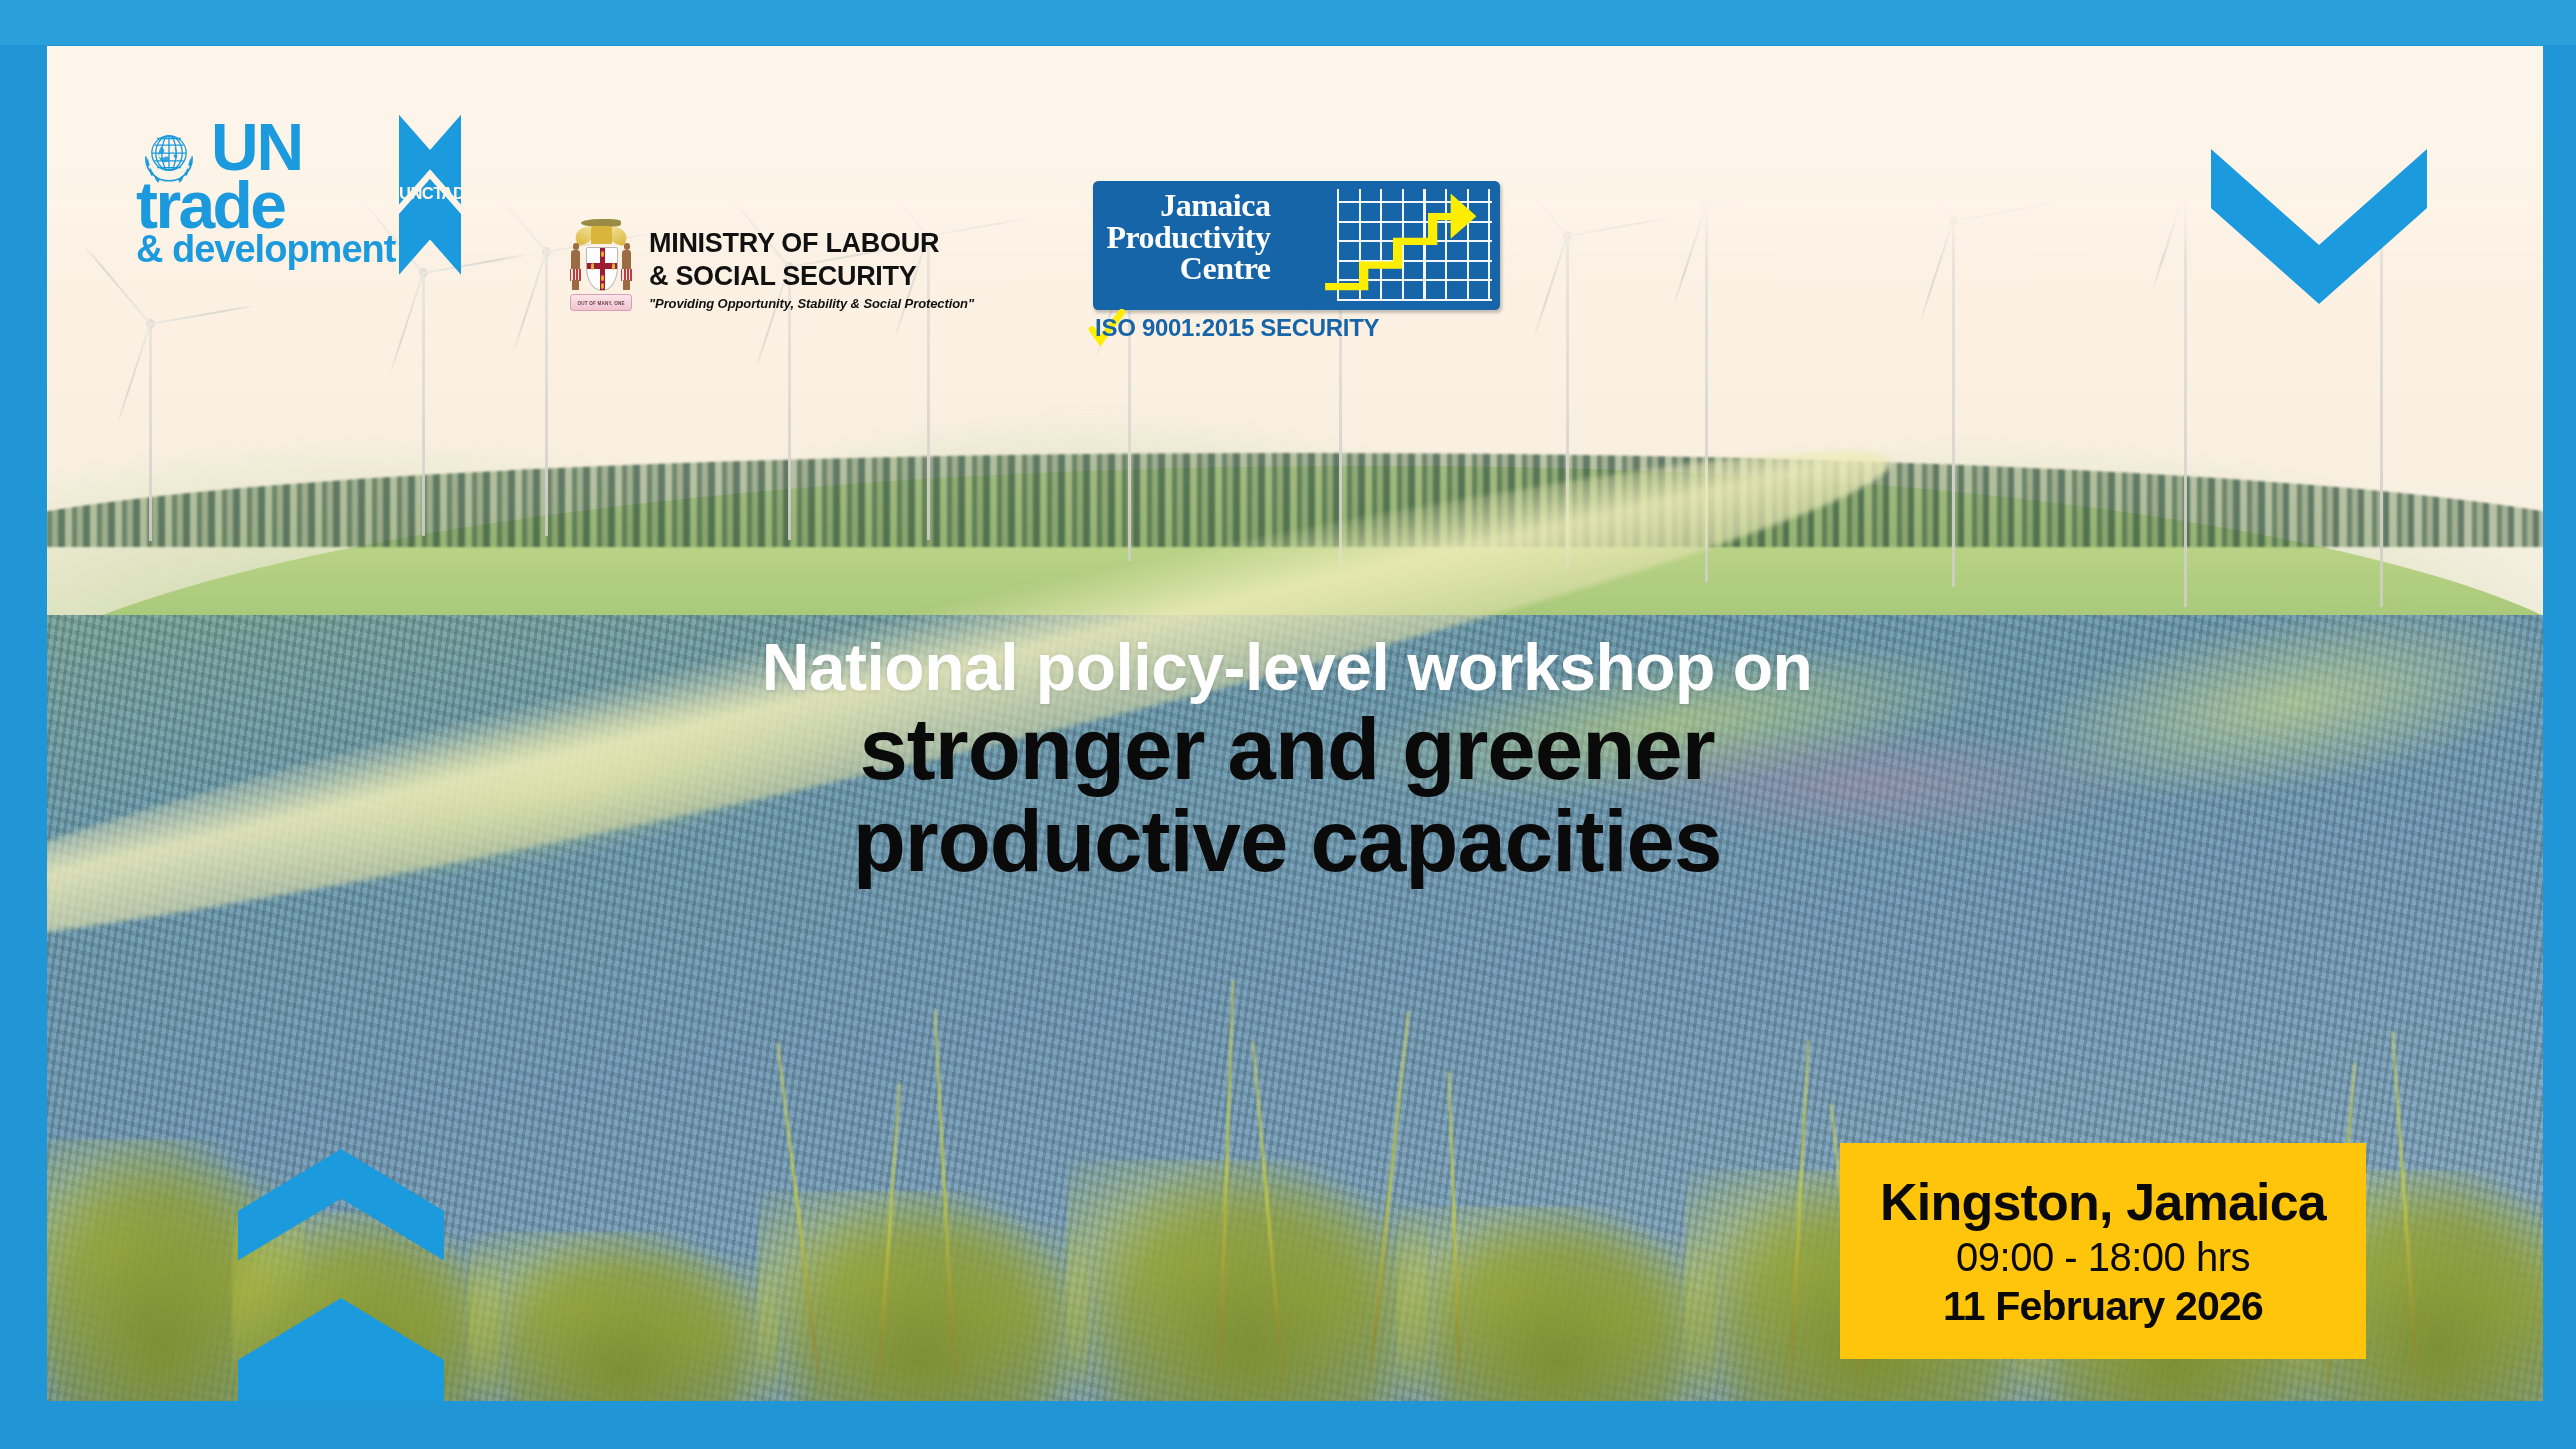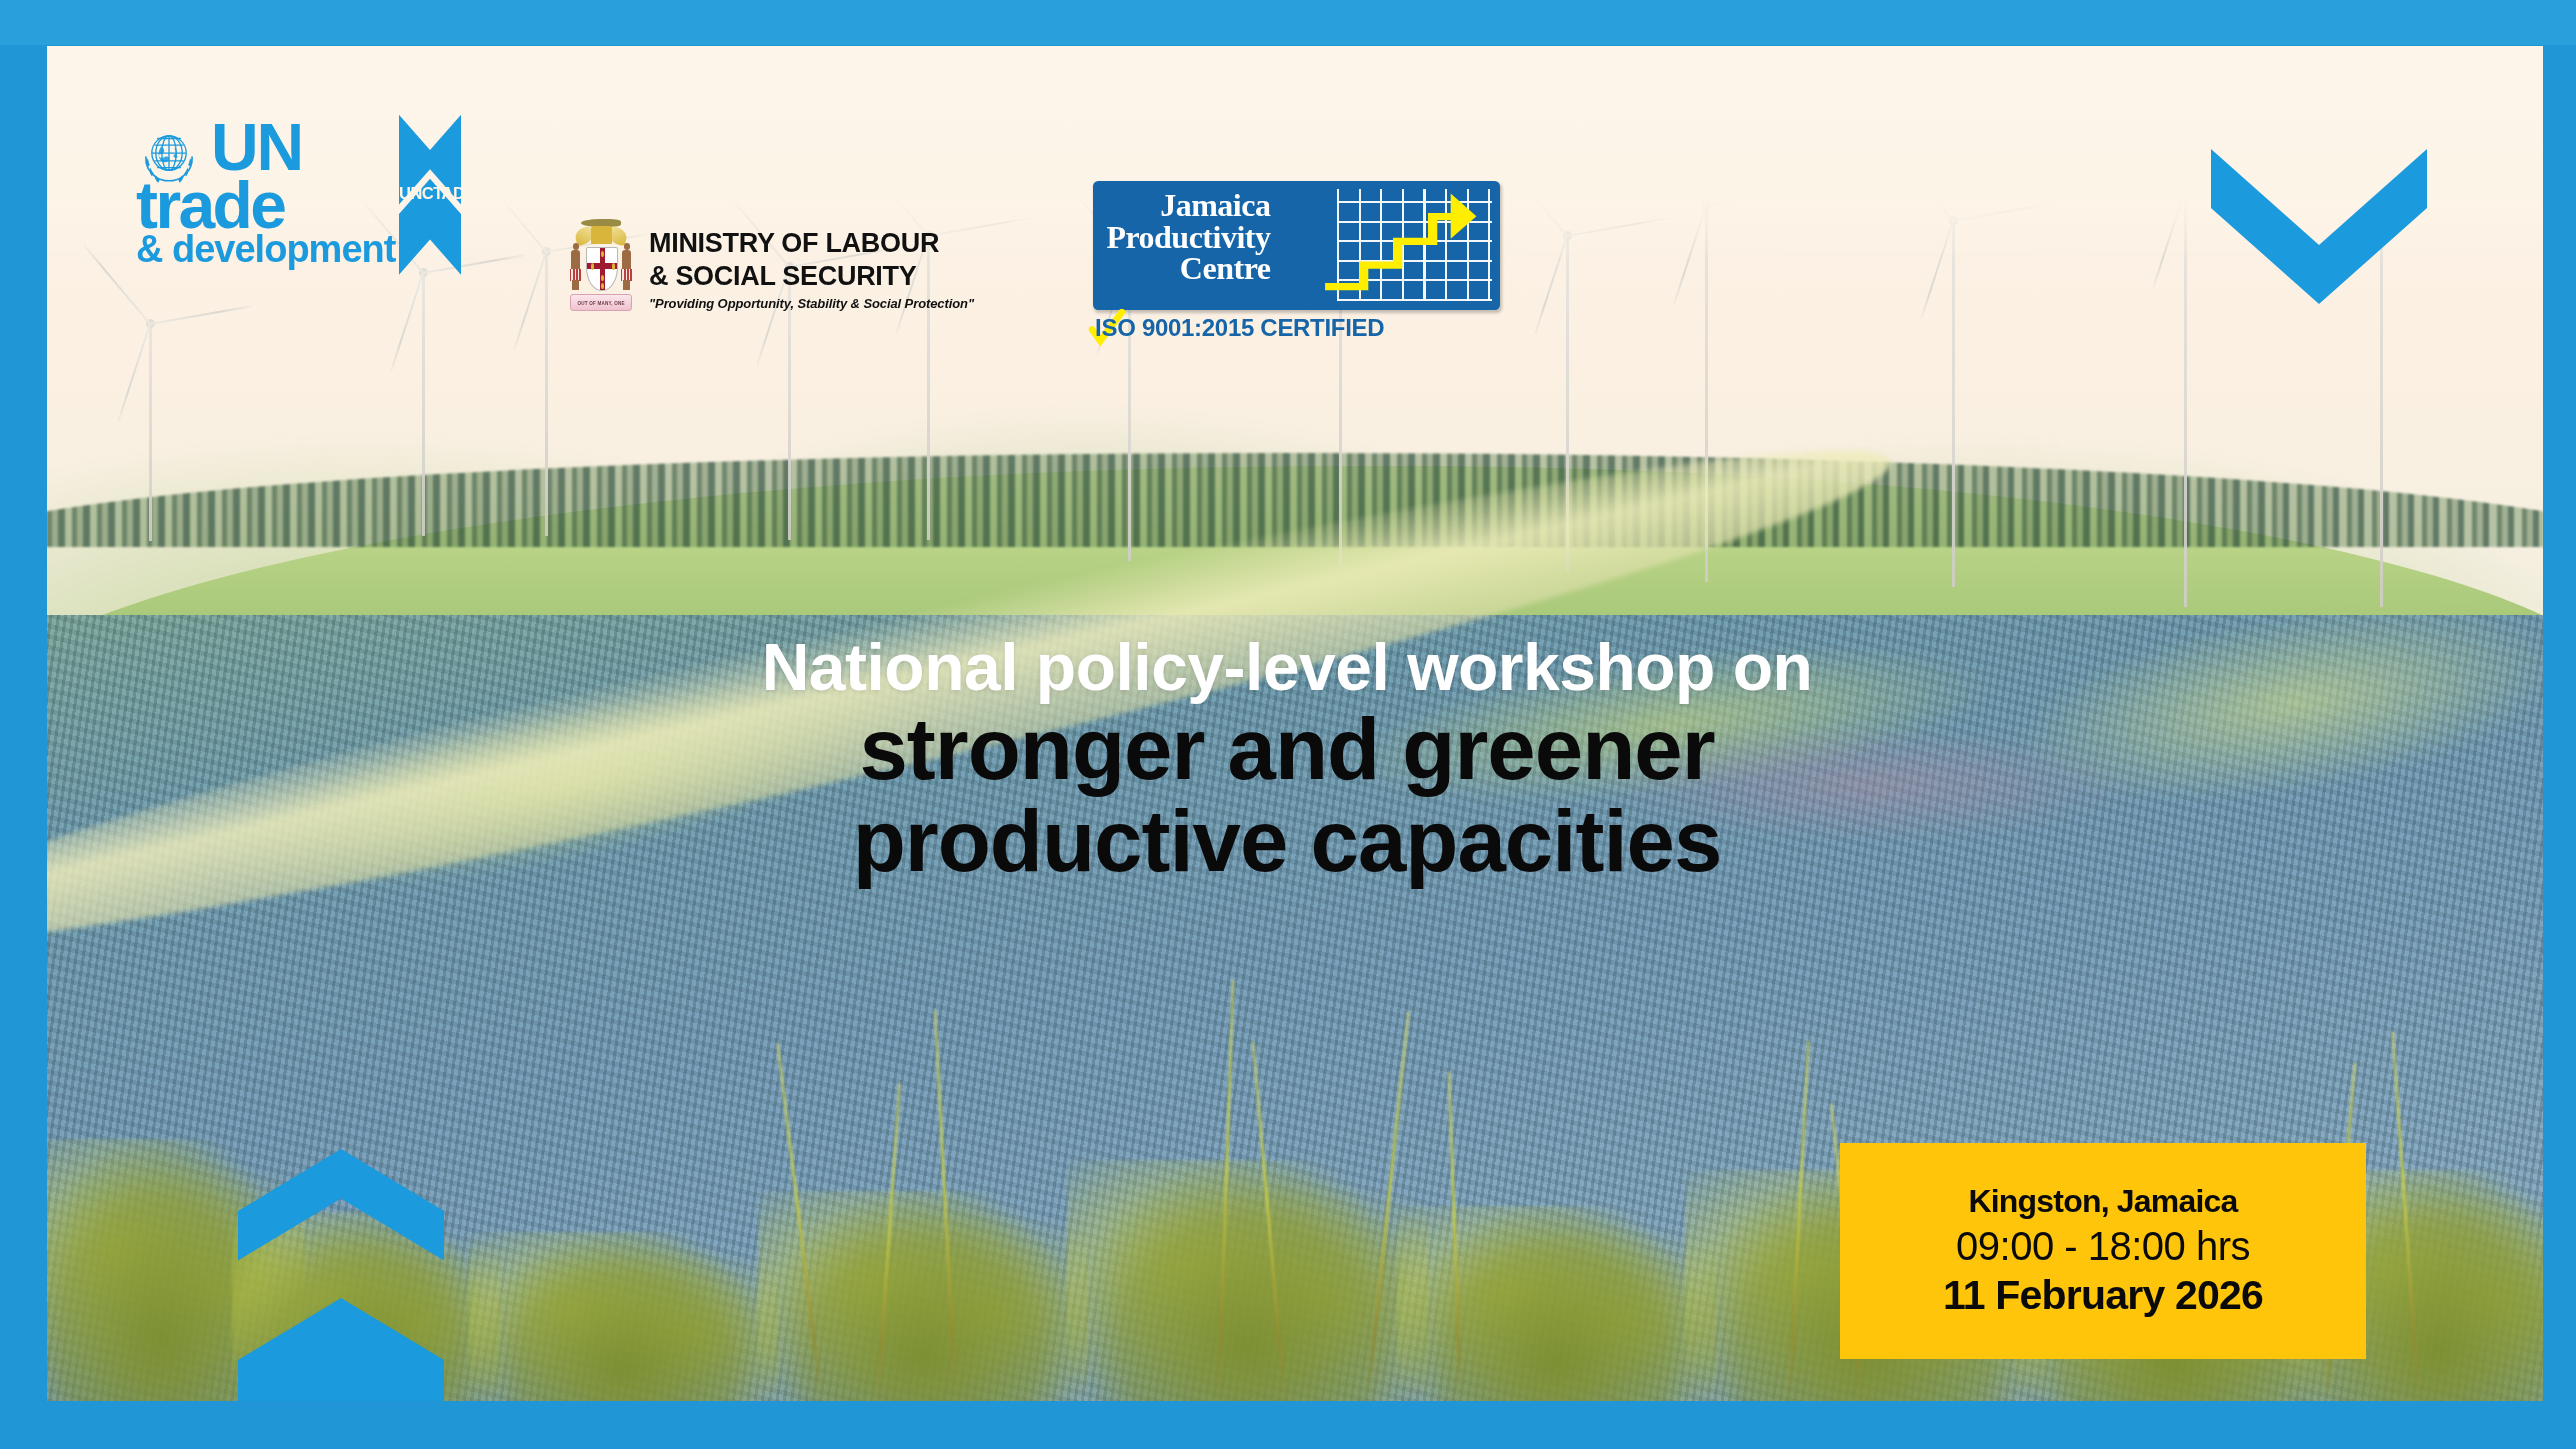--- a/index.html
+++ b/index.html
@@ -288,21 +288,21 @@
   .t-main div { margin-top:3.1px; }
 
   
   .info {
     position:absolute; left:1793px; top:1097px; width:526px; height:216px;
     background:#FFC50A;
     display:flex; flex-direction:column; justify-content:center;
     align-items:center; gap:3.1px;
   }
   .info .line { width:100%; text-align:center; color:#0A0A0A; font-stretch:condensed; }
-  .info .loc  { font-size:32px; font-weight:bold; letter-spacing:-0.8px; }
+  .info .loc  { font-size:52px; font-weight:bold; letter-spacing:-0.8px; }
   .info .time { font-size:40px; font-weight:normal; letter-spacing:-0.5px; }
   .info .date { font-size:41px; font-weight:bold; letter-spacing:-0.8px; }
 </style>
 </head>
 <body>
 
 <div class="banner">
 
   <div class="frame-inner"></div>
 
@@ -507,21 +507,21 @@
         </svg>
         <div class="jpc-txt">
           <div>Jamaica</div>
           <div>Productivity</div>
           <div>Centre</div>
         </div>
       </div>
       <svg class="jpc-check" viewBox="0 0 74 74">
         <path d="M8 40 L24 62 L66 6" fill="none" stroke="#FFEE00" stroke-width="13" stroke-linecap="round"></path>
       </svg>
-      <div class="jpc-iso">ISO 9001:2015 CERTIFIED</div>
+      <div class="jpc-iso">ISO 9001:2015 SECURITY</div>
     </div>
 
     <div class="chev-tr-1"></div>
     <div class="chev-tr-2"></div>
     <div class="chev-bl"></div>
     <div class="chev-bl2"></div>
 
     <div class="title-block">
       <div class="t-sub">National policy-level workshop on</div>
       <div class="t-main">

